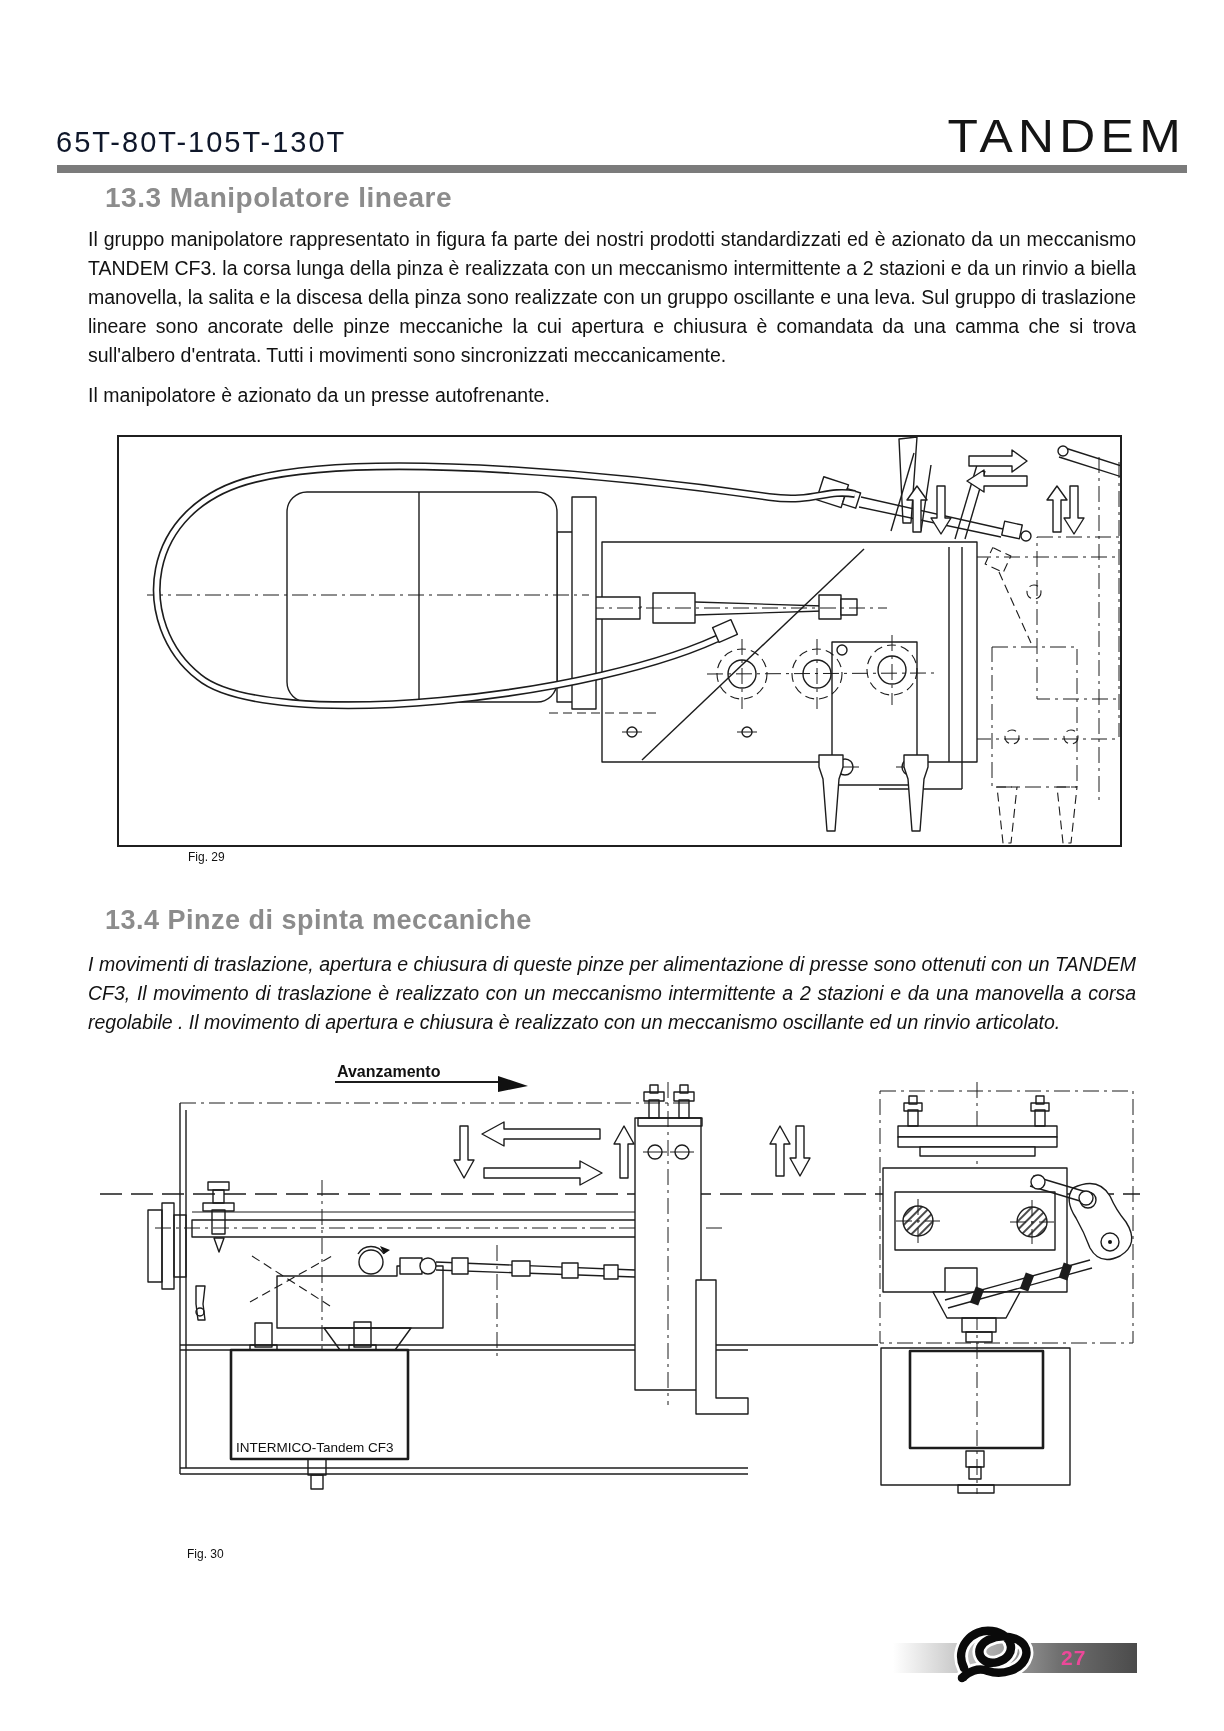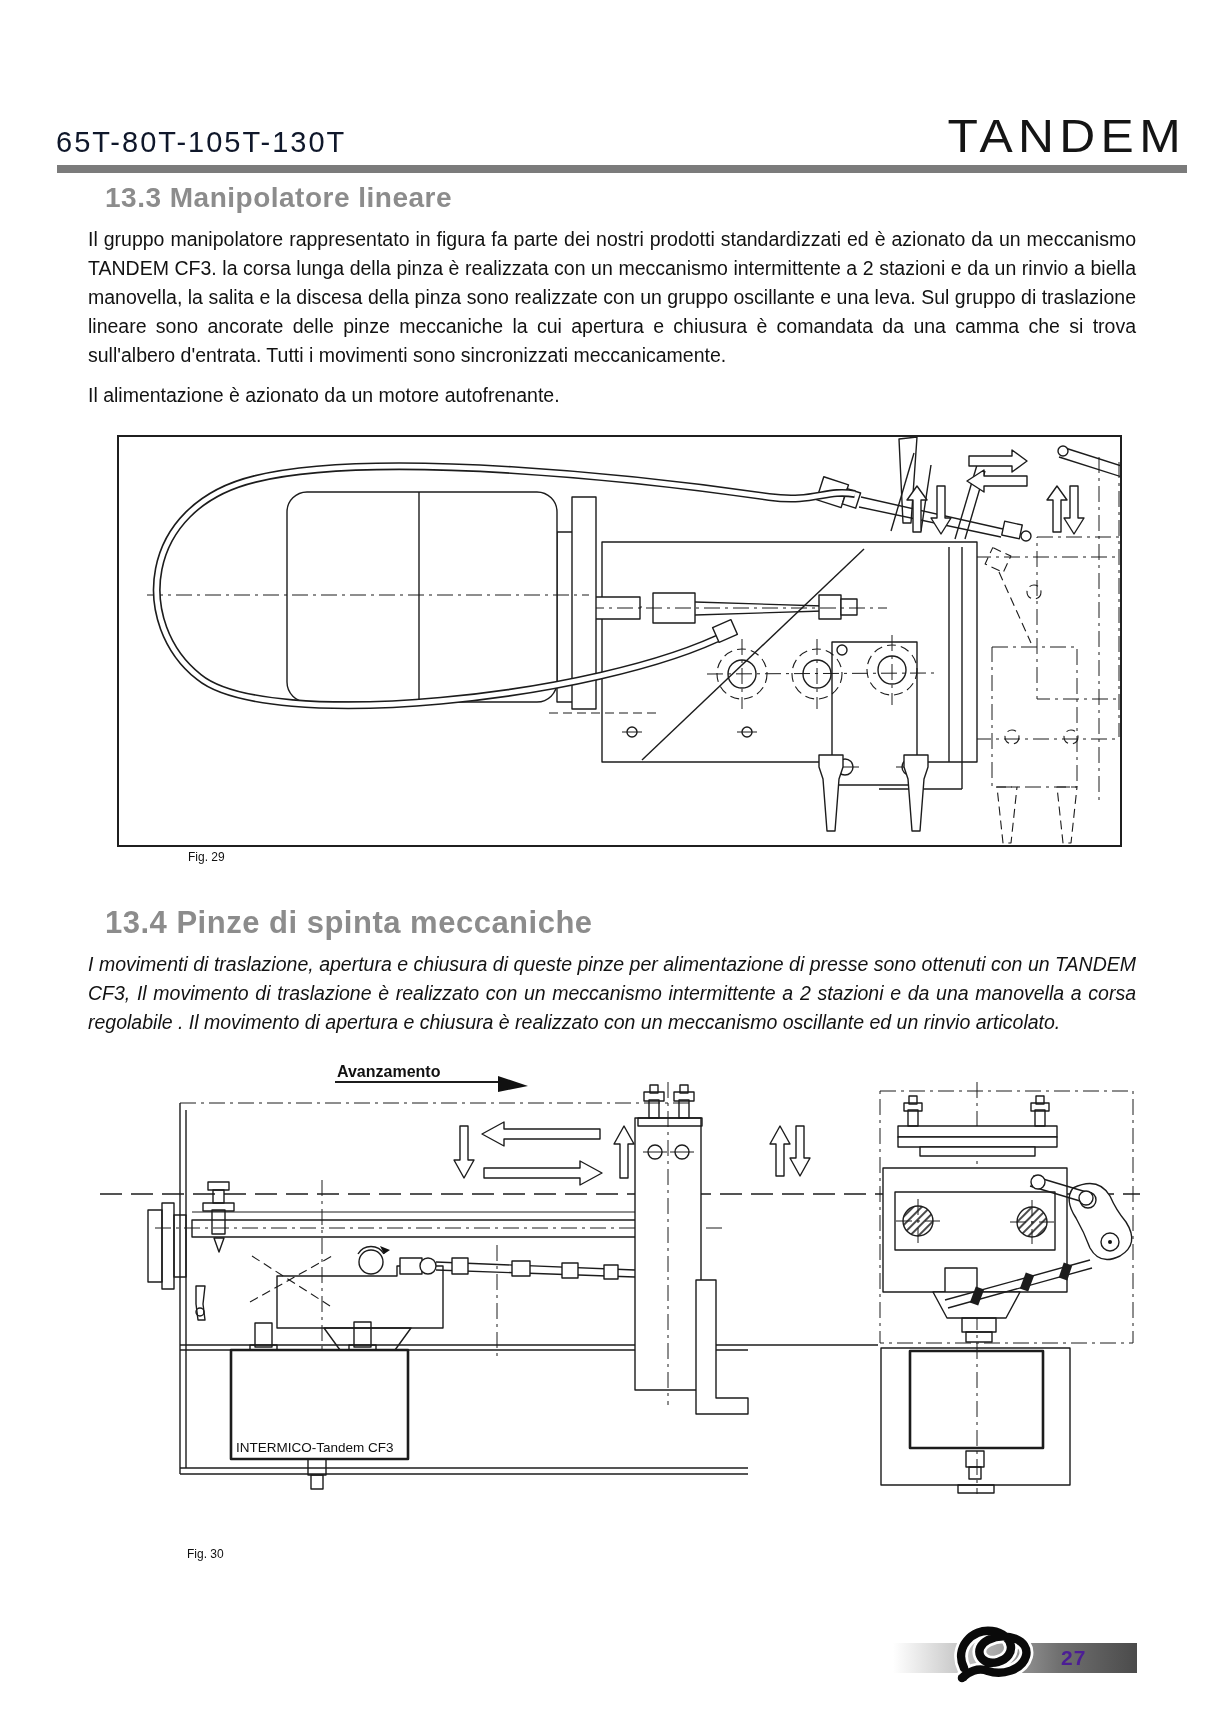--- a/index.html
+++ b/index.html
@@ -9,21 +9,21 @@
 
   
   .models{left:56px;top:126px;font-size:29px;letter-spacing:2px;color:#0f172a;
           transform:scaleY(1.02);white-space:nowrap;}
   .brand{right:38px;top:108px;font-size:47px;letter-spacing:5px;color:#151515;
          transform:scale(1.06,1);transform-origin:right center;white-space:nowrap;}
   .hrule{left:57px;top:165px;width:1130px;height:8px;background:#7b7b7b;}
 
   
   .h133{left:105px;top:182px;font-size:28px;font-weight:bold;color:#8c8c8c;letter-spacing:.5px;}
-  .h134{left:105px;top:905px;font-size:31px;font-weight:bold;color:#8c8c8c;letter-spacing:.5px;}
+  .h134{left:105px;top:905px;font-size:27px;font-weight:bold;color:#8c8c8c;letter-spacing:.5px;}
   .body-text{left:88px;width:1048px;font-size:19.5px;line-height:29px;text-align:justify;color:#121212;}
   .p1{top:208px;margin-top:17px;}
   .p1b{top:381px;text-align:left;}
   .p2{top:950px;font-style:italic;}
   .p2b{top:1037px;text-align:left;}
   .caption{font-size:12px;color:#111;}
   .cap29{left:188px;top:850px;}
   .cap30{left:187px;top:1547px;}
 
   
@@ -40,35 +40,35 @@
   .ln .dd{stroke-dasharray:16 5 3 5;stroke-width:1;}
   .ln .dashL{stroke-dasharray:22 9;stroke-width:1.5;}
   .ln .blk{fill:#111;stroke:none;}
   .ln text{stroke:none;fill:#111;}
   .lbl-av{font-size:16px;font-weight:bold;}
   .lbl-box{font-size:13.5px;}
 
   
   .fbar{left:893px;top:1643px;width:244px;height:30px;
         background:linear-gradient(90deg,#ffffff 0%,#d2d2d2 22%,#a2a2a2 45%,#707070 68%,#4b4b4b 100%);}
-  .pageno{left:1061px;top:1646px;font-size:21px;font-weight:bold;color:#4c1d95;letter-spacing:1px;}
+  .pageno{left:1061px;top:1646px;font-size:21px;font-weight:bold;color:#ec4899;letter-spacing:1px;}
   .logo{left:952px;top:1618px;}
 </style>
 </head>
 <body>
 
 <div class="page">
 
   <div class="abs models">65T-80T-105T-130T</div>
   <div class="abs brand">TANDEM</div>
   <div class="abs hrule"></div>
 
   <div class="abs h133">13.3 Manipolatore lineare</div>
   <div class="abs body-text p1">Il gruppo manipolatore rappresentato in figura fa parte dei nostri prodotti standardizzati ed è azionato da un meccanismo TANDEM CF3. la corsa lunga della pinza è realizzata con un meccanismo intermittente a 2 stazioni e da un rinvio a biella manovella, la salita e la discesa della pinza sono realizzate con un gruppo oscillante e una leva. Sul gruppo di traslazione lineare sono ancorate delle pinze meccaniche la cui apertura e chiusura è comandata da una camma che si trova sull'albero d'entrata. Tutti i movimenti sono sincronizzati meccanicamente.</div>
-  <div class="abs body-text p1b">Il alimentazione è azionato da un motore autofrenante.</div>
+  <div class="abs body-text p1b">Il manipolatore è azionato da un presse autofrenante.</div>
 
   <div class="abs fig29">
     <svg class="ln" width="1001" height="408" viewBox="0 0 1001 408">
 
       <g>
         <rect class="dd" x="873" y="210" width="85" height="140"></rect>
         <rect class="dd" x="918" y="100" width="85" height="162"></rect>
         <line class="dd" x1="980" y1="20" x2="980" y2="366"></line>
         <line class="dd" x1="1000" y1="25" x2="1000" y2="300"></line>
         <line class="dd" x1="856" y1="120" x2="1003" y2="120"></line>

